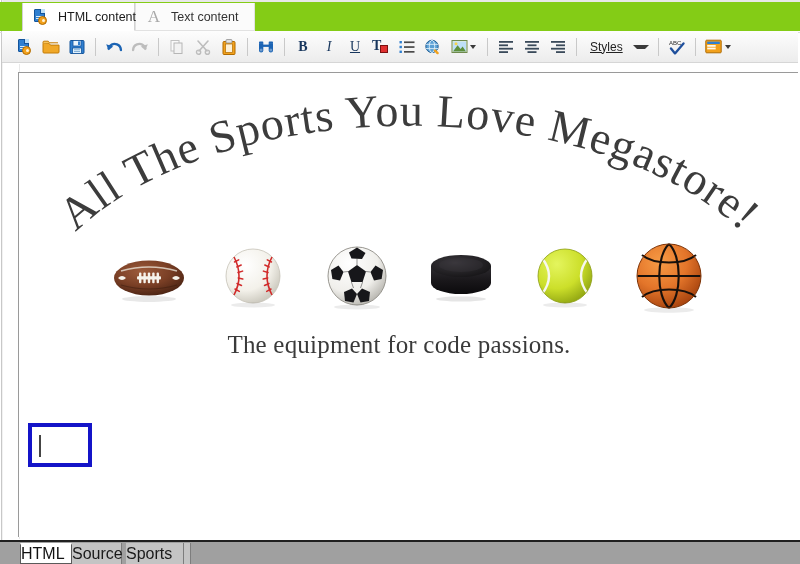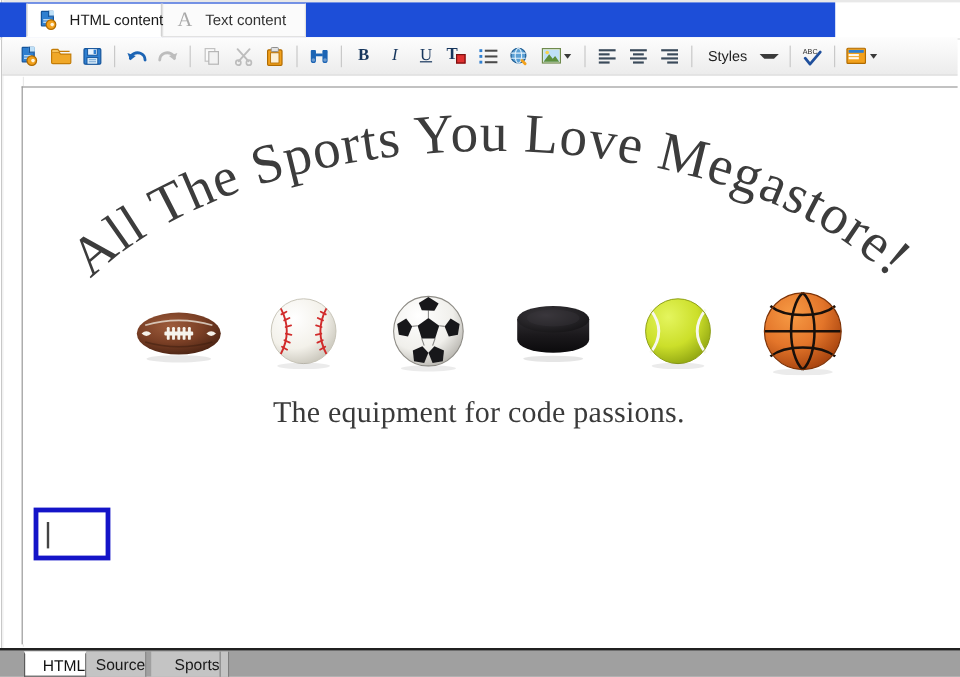--- a/index.html
+++ b/index.html
@@ -35,22 +35,22 @@
     position: absolute;
     left: 0; top: 0;
     width: 800px; height: 2px;
     background: #e8e8e8;
   }
 
   
   .tabstrip {
     position: absolute;
     left: 0; top: 2px;
-    width: 696px; height: 29px;
-    background: #1d4ed8;
+    width: 800px; height: 29px;
+    background: #84cc16;
   }
   .tabstrip-underline {
     position: absolute;
     left: 0; top: 30px;
     width: 800px; height: 1px;
     background: #dcdcdc;
   }
   .tab {
     position: absolute;
     top: 1px;
@@ -171,20 +171,21 @@
     width: 1px; height: 18px;
     background: #c9c9c9;
     margin: 0 5px;
     flex: 0 0 1px;
   }
   .tb-label {
     font-size: 12px;
     color: #222;
     padding: 0 6px 0 8px;
     white-space: nowrap;
+    text-decoration: underline;
   }
   .tb-caret {
     width: 0; height: 0;
     border-left: 4px solid transparent;
     border-right: 4px solid transparent;
     border-top: 4px solid #3a3a3a;
     margin: 0 4px;
     flex: 0 0 8px;
   }
   .tb-caret.small {
@@ -312,23 +313,23 @@
     background: #a0a0a0;
     border-top: 2px solid #202020;
     box-sizing: border-box;
   }
   .btab {
     position: absolute;
     top: 1px;
     height: 21px;
     display: flex;
     align-items: center;
-    justify-content: flex-end;
-    box-sizing: border-box;
-    font-size: 13px;
+    justify-content: flex-start;
+    box-sizing: border-box;
+    font-size: 16px;
     color: #111;
     cursor: default;
     white-space: nowrap;
   }
   .btab.active {
     background: #ffffff;
     border: 1px solid #5a5a5a;
     border-top: 2px solid #ffffff;
     font-weight: 400;
   }

